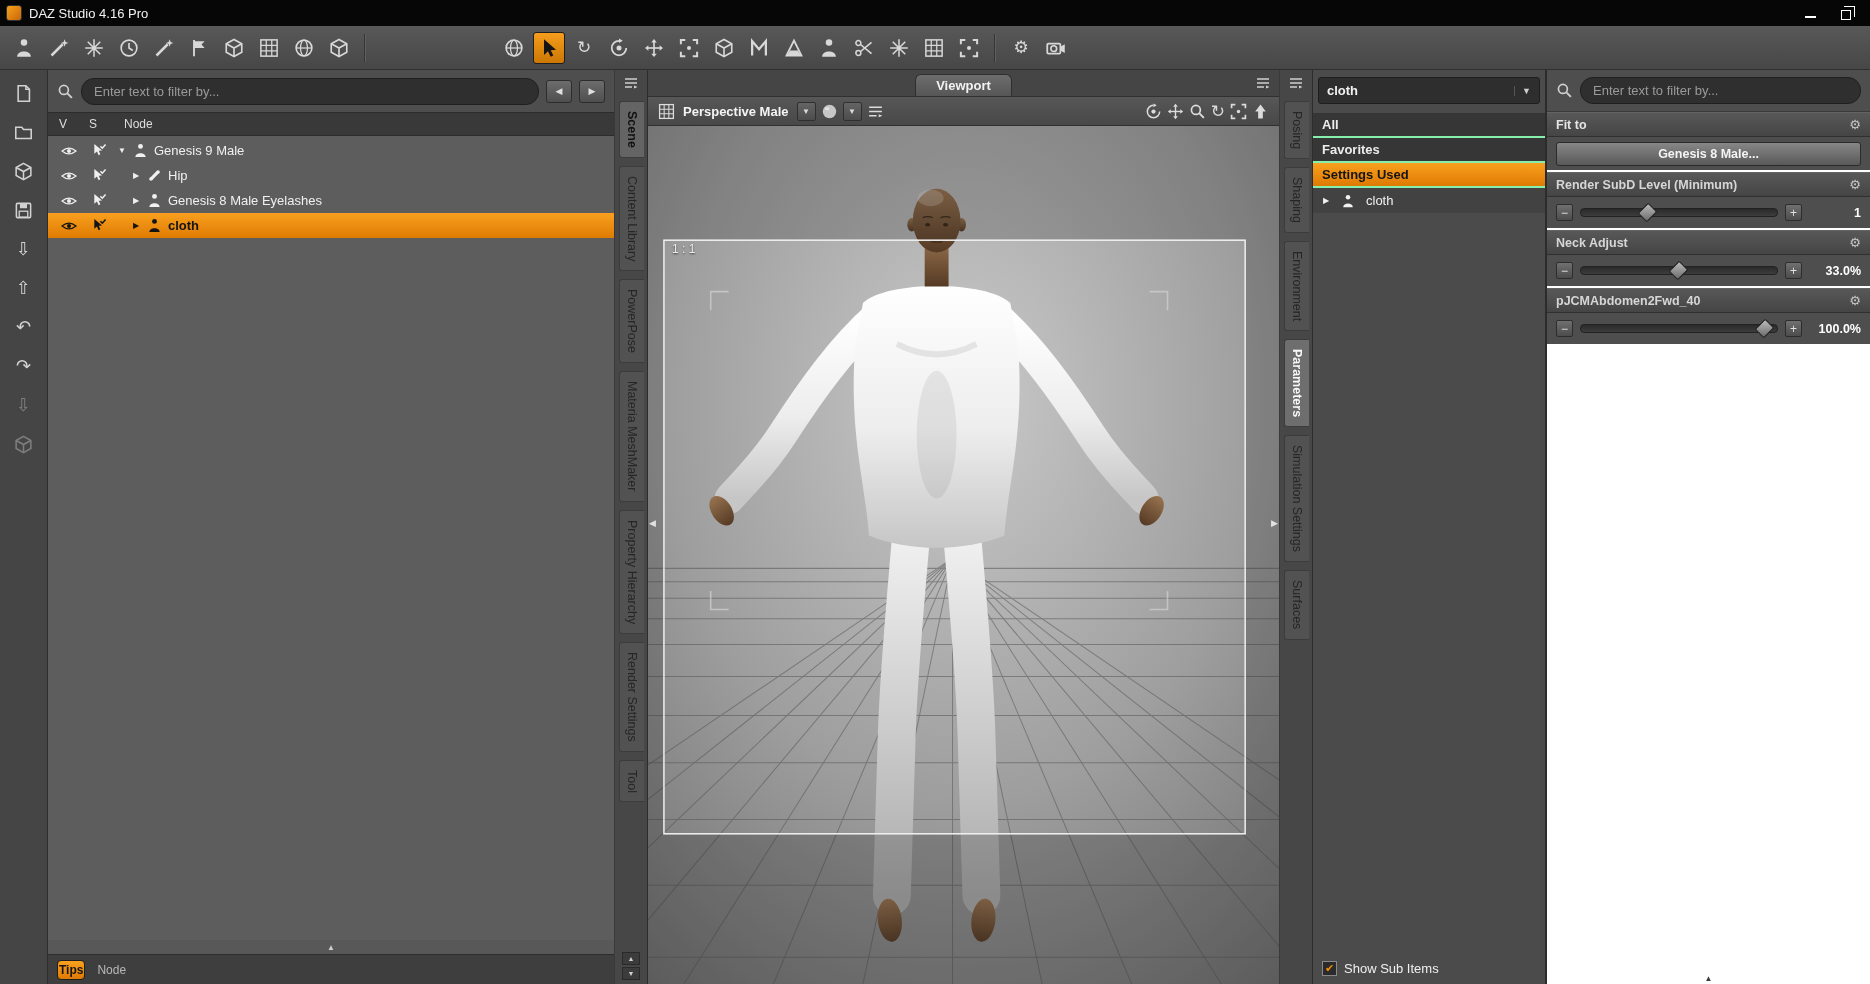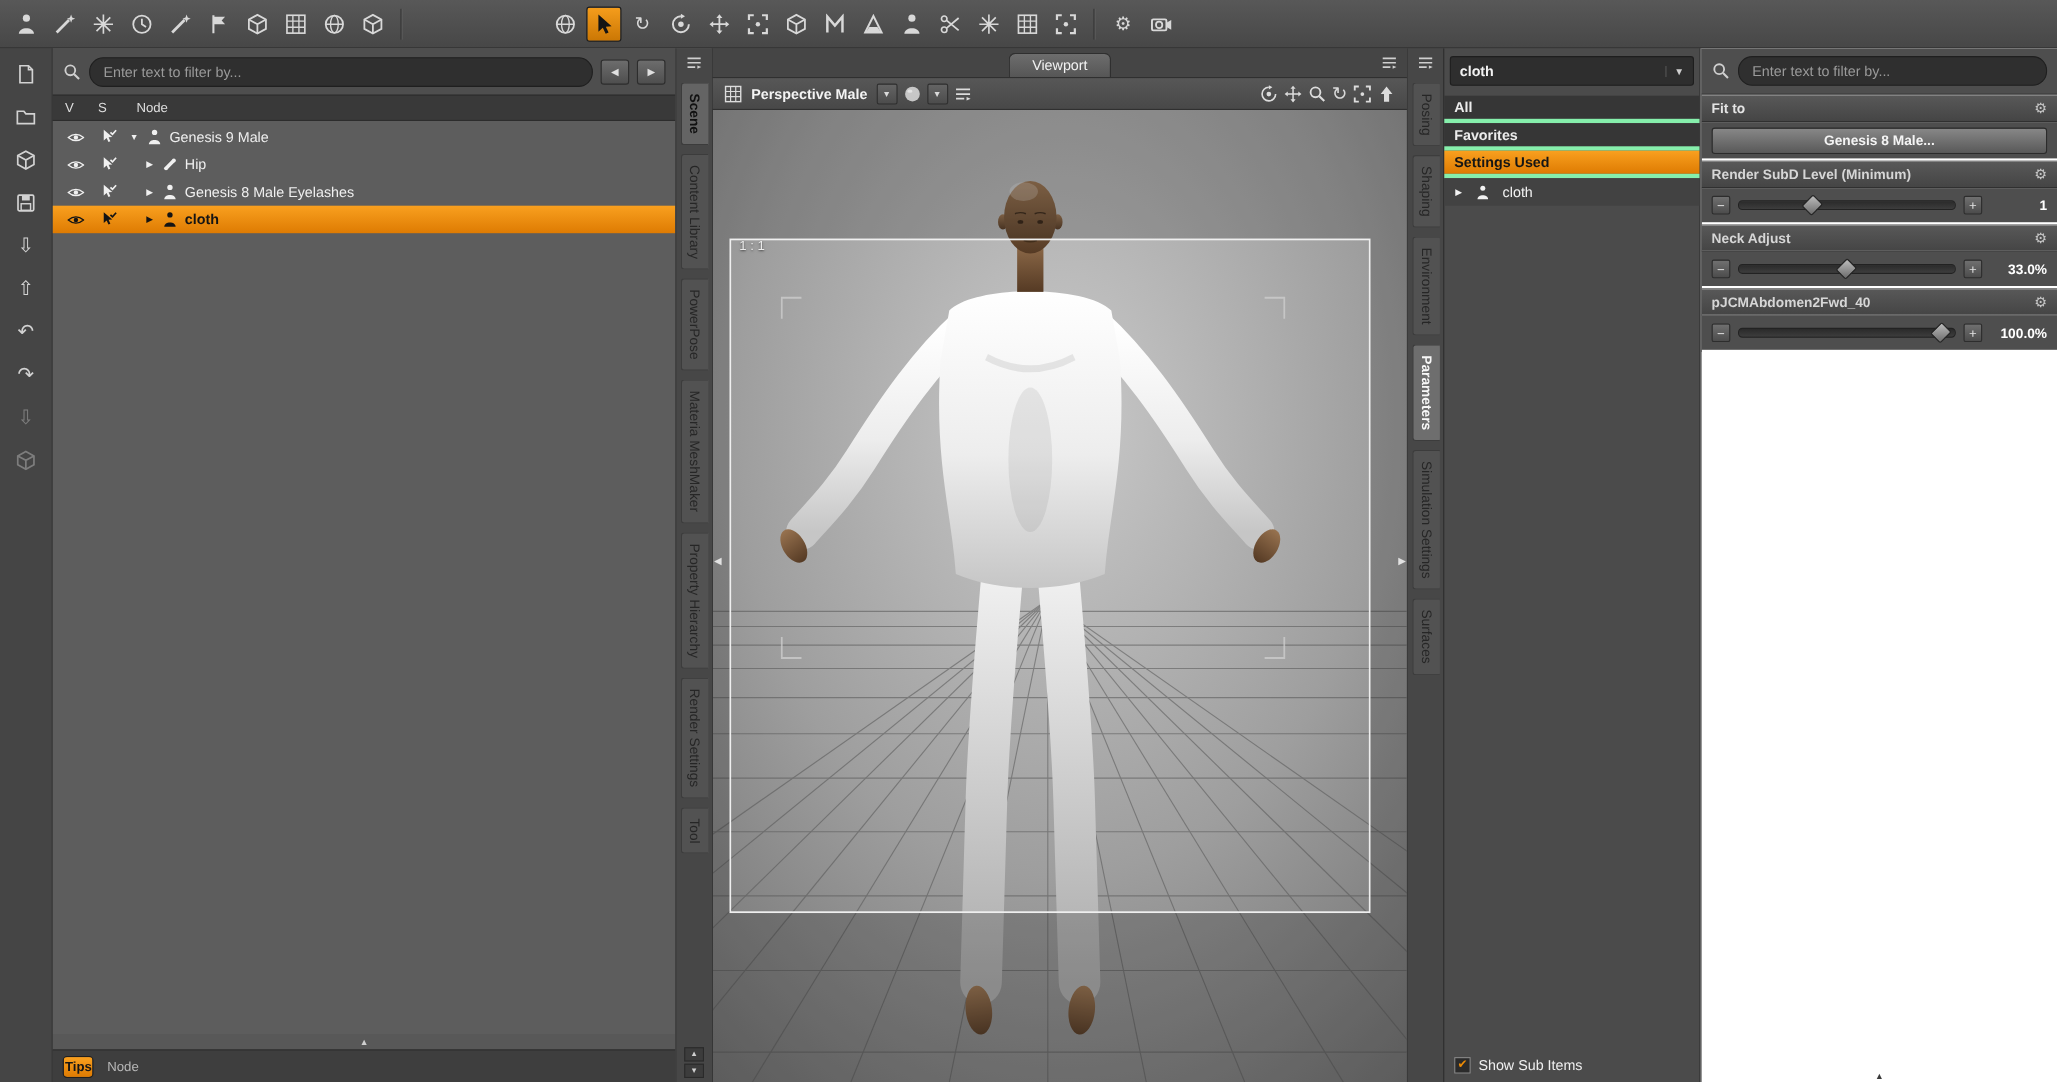--- a/index.html
+++ b/index.html
@@ -72,41 +72,41 @@
   .pane-opt svg{width:16px;height:16px;}
   .vtab{writing-mode:vertical-rl;font-size:12.5px;color:#262626;background:#525252;border:1px solid #3c3c3c;border-right:none;border-radius:3px 0 0 3px;padding:9px 2px;margin:4px 0;width:25px;display:flex;align-items:center;justify-content:center;}
   .vtab.active-dark{background:#646464;color:#111;font-weight:bold;}
   .vtab.active-light{background:#6e6e6e;color:#f7f7f7;font-weight:bold;}
   .vtab-scroll{margin-top:auto;display:flex;flex-direction:column;gap:2px;padding-bottom:4px;}
   .vtab-scroll span{width:18px;height:13px;background:#3c3c3c;border:1px solid #2a2a2a;color:#d0d0d0;font-size:7px;display:flex;align-items:center;justify-content:center;}
 
   
   .viewport{flex:1;display:flex;flex-direction:column;background:#474747;position:relative;min-width:0;}
   .vp-tabrow{height:26px;background:#454545;display:flex;align-items:flex-end;justify-content:center;position:relative;}
-  .vp-tab{background:linear-gradient(#6d6d6d,#565656);border:1px solid #2f2f2f;border-bottom:none;border-radius:6px 6px 0 0;padding:3px 20px;color:#f2f2f2;font-weight:normal;font-size:13px;}
+  .vp-tab{background:linear-gradient(#6d6d6d,#565656);border:1px solid #2f2f2f;border-bottom:none;border-radius:6px 6px 0 0;padding:3px 20px;color:#f2f2f2;font-weight:bold;font-size:13px;}
   .vp-paneopt{position:absolute;right:8px;top:5px;color:#cfcfcf;}
   .vp-paneopt svg{width:16px;height:16px;}
   .vp-toolbar{height:30px;background:linear-gradient(#575757,#484848);border-top:1px solid #303030;border-bottom:1px solid #303030;display:flex;align-items:center;gap:5px;padding:0 10px;}
   .vp-ic{display:flex;color:#dcdcdc;}
   .vp-ic svg{width:17px;height:17px;}
   .vp-cam-label{color:#f4f4f4;font-weight:bold;font-size:13px;margin:0 3px;}
   .vp-dd{width:19px;height:19px;display:flex;align-items:center;justify-content:center;font-size:8px;color:#dadada;background:linear-gradient(#646464,#4c4c4c);border:1px solid #2f2f2f;border-radius:2px;}
   .vp-spacer{flex:1;}
   .vp-canvas{flex:1;position:relative;overflow:hidden;}
   .vp-canvas svg.scene{position:absolute;inset:0;width:100%;height:100%;}
   .aspect-label{position:absolute;left:24px;top:116px;color:#ececec;font-size:12px;text-shadow:0 1px 2px rgba(0,0,0,.6);}
   .split-arrow{position:absolute;top:49%;font-size:9px;color:#e2e2e2;z-index:5;}
   .split-arrow.left{left:1px;}
   .split-arrow.right{right:1px;}
 
   
   .browser-panel{width:234px;background:#4b4b4b;border-left:1px solid #2c2c2c;border-right:1px solid #2c2c2c;display:flex;flex-direction:column;flex:0 0 auto;}
   .combo{height:27px;margin:7px 5px 9px 5px;background:#2e2e2e;border:1px solid #1e1e1e;border-radius:3px;display:flex;align-items:center;padding:0 8px;color:#f2f2f2;font-weight:bold;}
   .combo-arrow{margin-left:auto;border-left:1px solid #555;padding-left:7px;font-size:9px;color:#cfcfcf;}
-  .list-row{height:25px;display:flex;align-items:center;padding:0 9px;background:#363636;border-bottom:4px solid #86efac;color:#ececec;font-weight:bold;font-size:13px;}
+  .list-row{height:25px;display:flex;align-items:center;padding:0 9px;background:#363636;border-bottom:2px solid #86efac;color:#ececec;font-weight:bold;font-size:13px;}
   .list-row.orange{background:linear-gradient(#f9a01f,#de7b02);color:#151515;}
   .tree-row2{height:25px;display:flex;align-items:center;gap:4px;padding:0 5px;background:#424242;color:#f2f2f2;font-size:13px;}
   .tree-row2 .node-ic svg{width:14px;height:14px;}
   .browser-fill{flex:1;}
   .subitems-row{height:32px;display:flex;align-items:center;gap:7px;padding:0 9px;color:#f0f0f0;font-size:13px;}
   .checkbox{width:15px;height:15px;background:#2b2b2b;border:1px solid #8a8a8a;display:flex;align-items:center;justify-content:center;color:#f08d05;font-size:11px;line-height:1;}
 
   
   .params-panel{width:324px;background:#ffffff;border-left:1px solid #2c2c2c;display:flex;flex-direction:column;position:relative;flex:0 0 auto;}
   .params-filter{height:42px;background:#4e4e4e;display:flex;align-items:center;gap:7px;padding:0 9px;border-bottom:1px solid #3a3a3a;}
@@ -233,20 +233,30 @@
 <symbol id="i-scissors" viewBox="0 0 16 16">
         <circle cx="3.5" cy="4" r="2" fill="none" stroke="currentColor" stroke-width="1.2"></circle>
         <circle cx="3.5" cy="12" r="2" fill="none" stroke="currentColor" stroke-width="1.2"></circle>
         <path d="M5,5 L14,12.5 M5,11 L14,3.5" stroke="currentColor" stroke-width="1.3" fill="none"></path>
       </symbol>
 </defs>
 </svg>
 
 <div class="app">
 
+  <div class="titlebar">
+    <div class="app-icon"></div>
+    <div class="title-text">DAZ Studio 4.16 Pro</div>
+    <div class="win-btn">
+        <div class="min-glyph"></div>
+      </div>
+    <div class="win-btn">
+        <div class="restore-glyph"></div>
+      </div>
+  </div>
 
 
   <div class="toolbar">
     <div class="tb-icon">
         <svg>
           <use href="#i-person"></use>
         </svg>
       </div>
     <div class="tb-icon">
         <svg>

